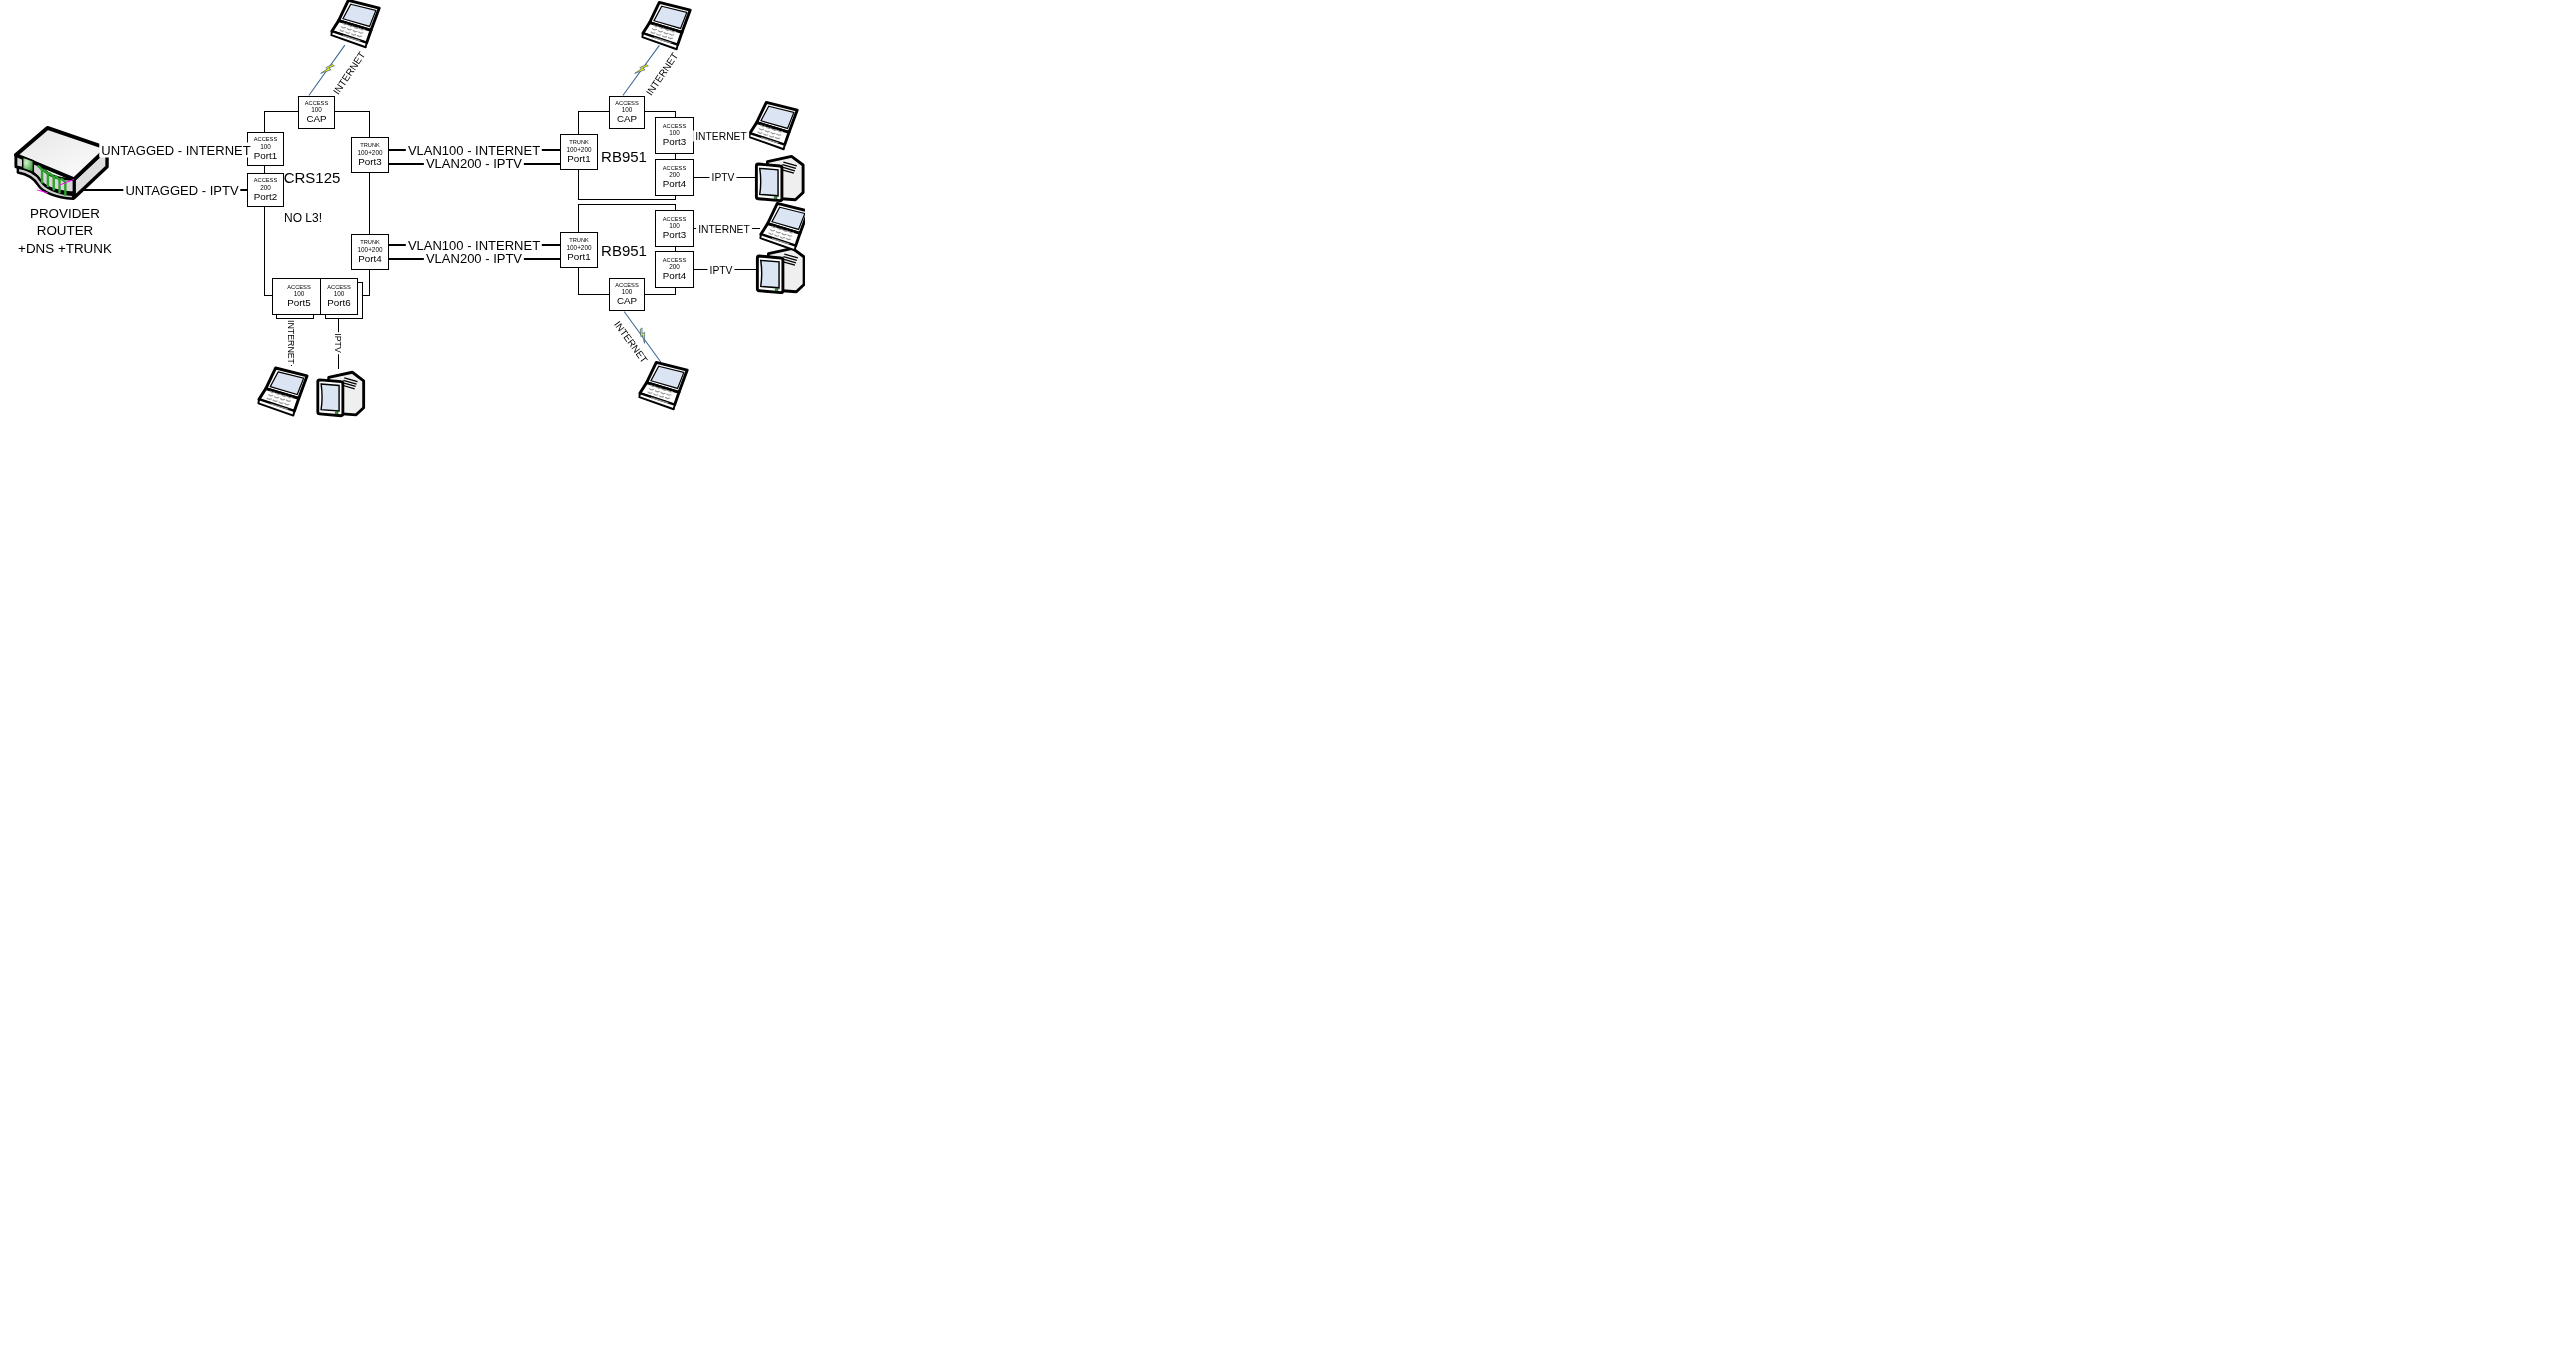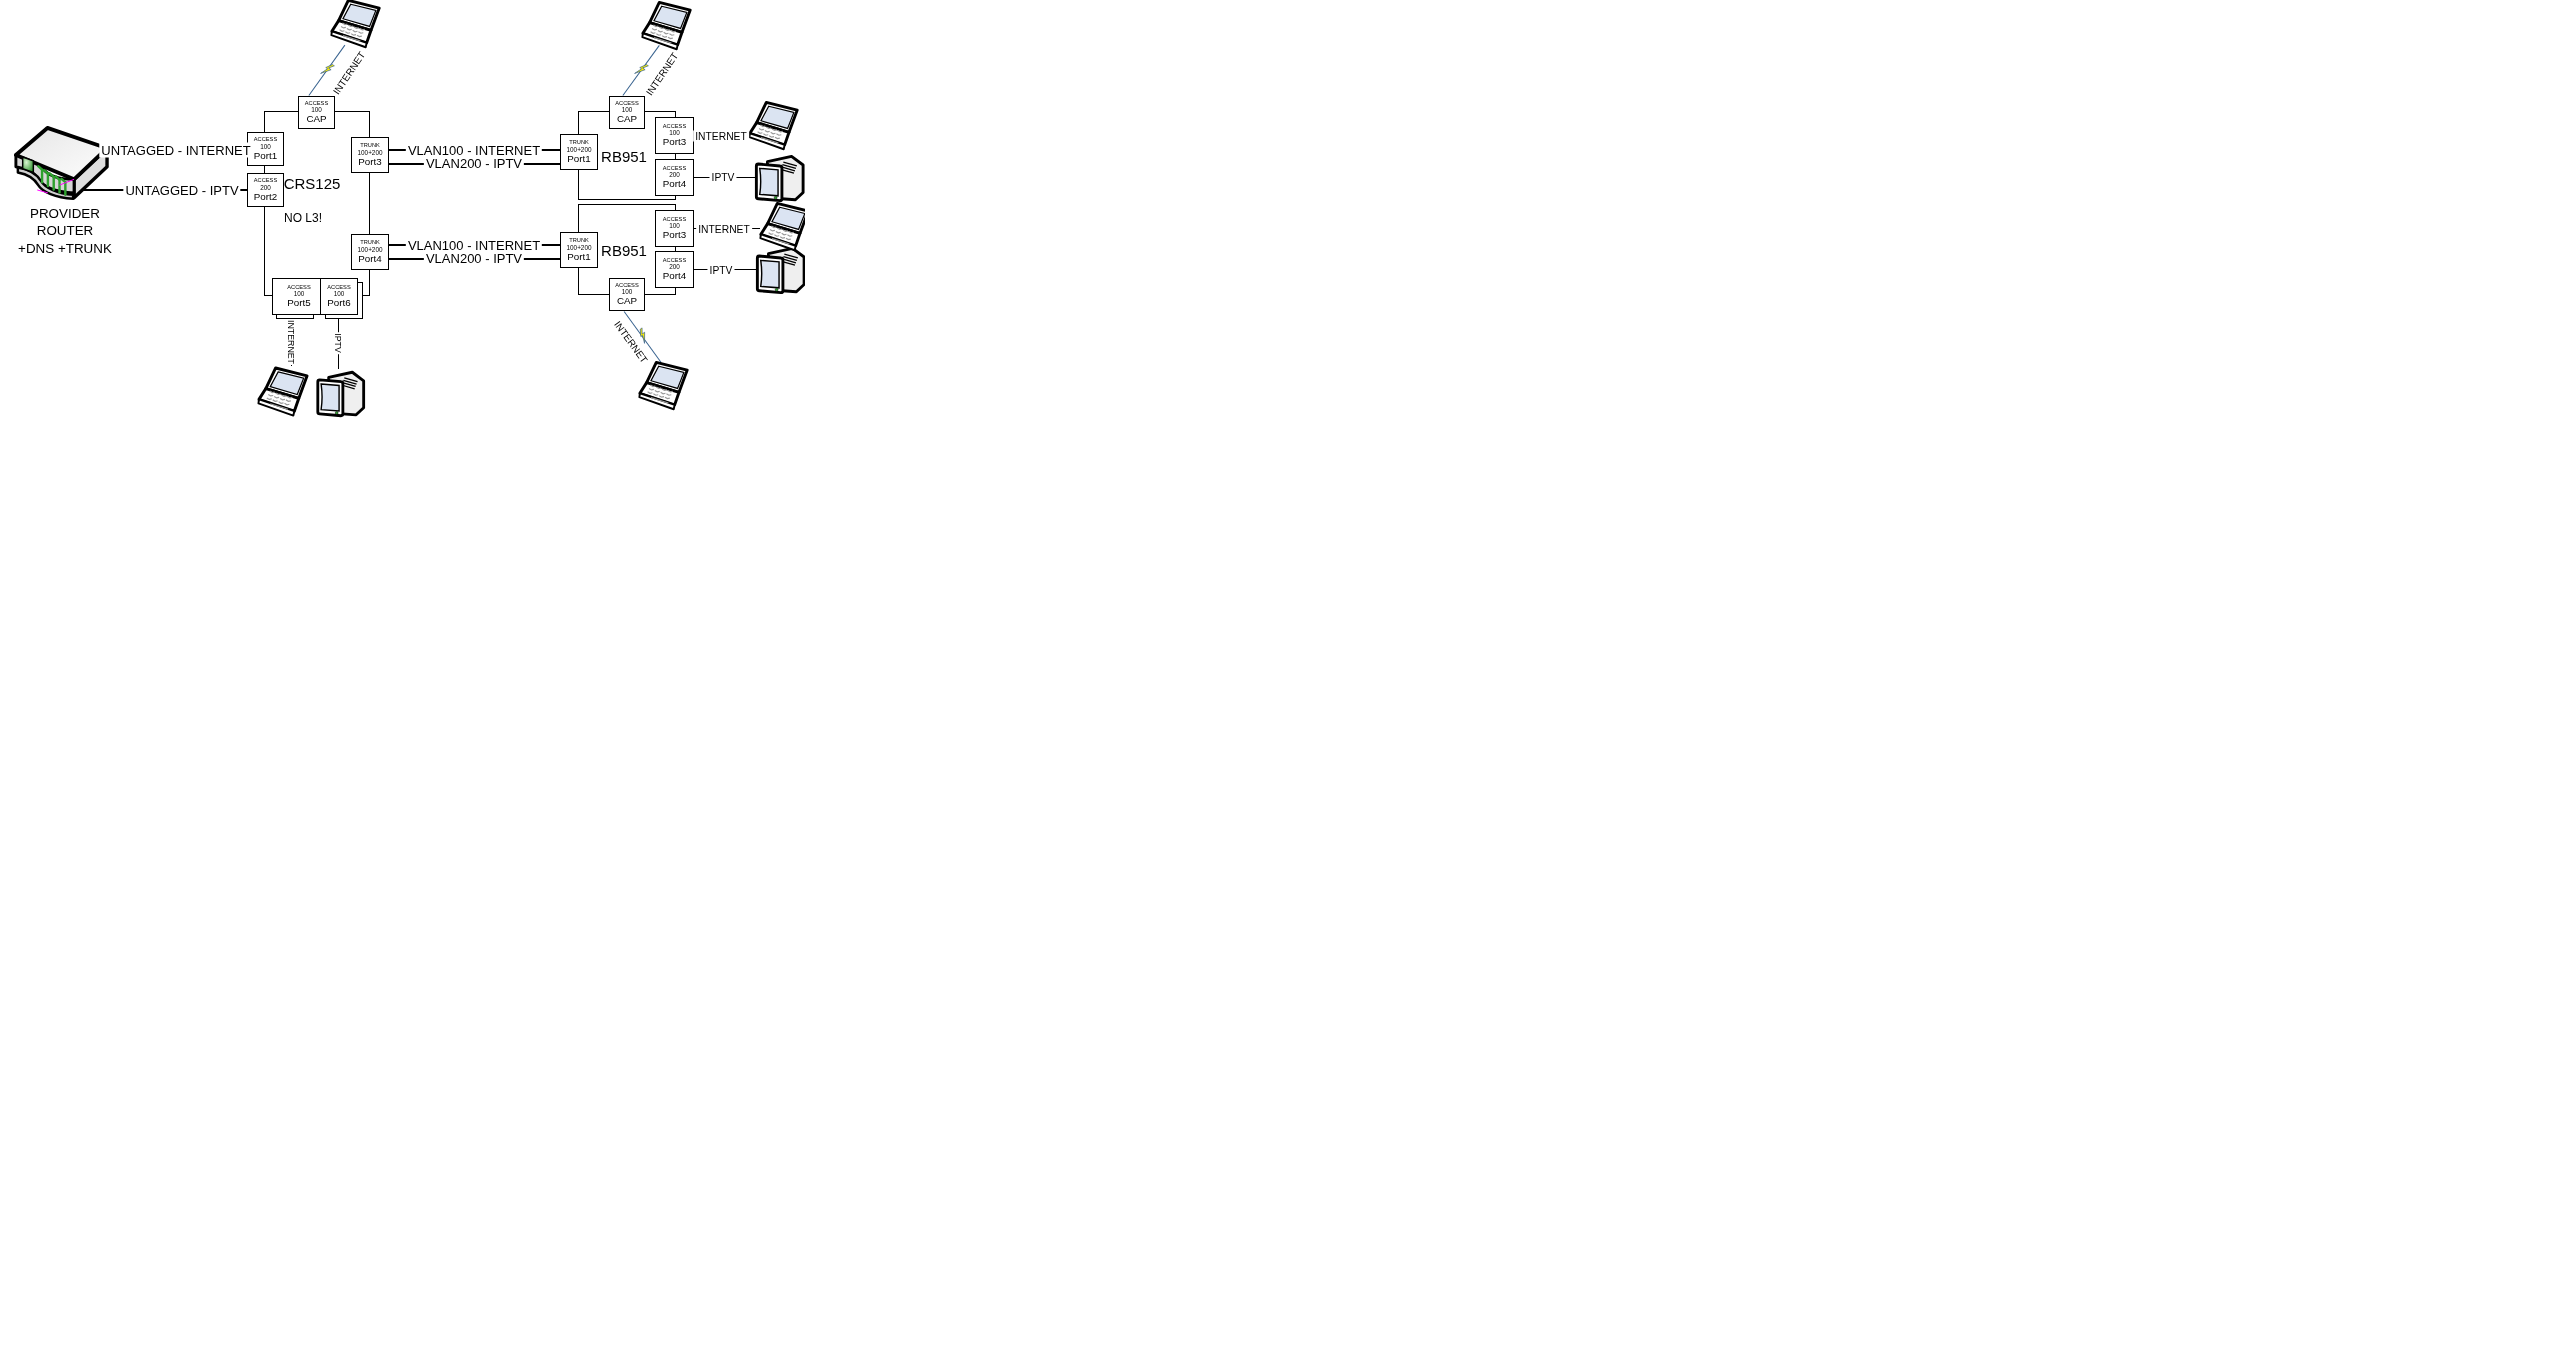--- a/index.html
+++ b/index.html
@@ -371,21 +371,21 @@
   <div class="pbox" style="left:609px;top:278px;width:36px;height:33px">
     <div class="mode">ACCESS</div>
     <div class="vlan">100</div>
     <div class="pname">CAP</div>
   </div>
 
   <div class="provider-label" style="left:0px;top:205px;width:130px">
     <div>PROVIDER ROUTER</div>
     <div>+DNS +TRUNK</div>
   </div>
-  <div class="devname" style="left:312px;top:183px">CRS125</div>
+  <div class="devname" style="left:312px;top:177px">CRS125</div>
   <div class="devname note" style="left:303px;top:218px">NO L3!</div>
   <div class="devname" style="left:624px;top:156px">RB951</div>
   <div class="devname" style="left:624px;top:250px">RB951</div>
 
   <div class="lbl" style="left:176px;top:150px">UNTAGGED - INTERNET</div>
   <div class="lbl" style="left:182px;top:190px">UNTAGGED - IPTV</div>
 
   <div class="lbl" style="left:474px;top:150px">VLAN100 - INTERNET</div>
   <div class="lbl" style="left:474px;top:163px">VLAN200 - IPTV</div>
   <div class="lbl" style="left:474px;top:245px">VLAN100 - INTERNET</div>

